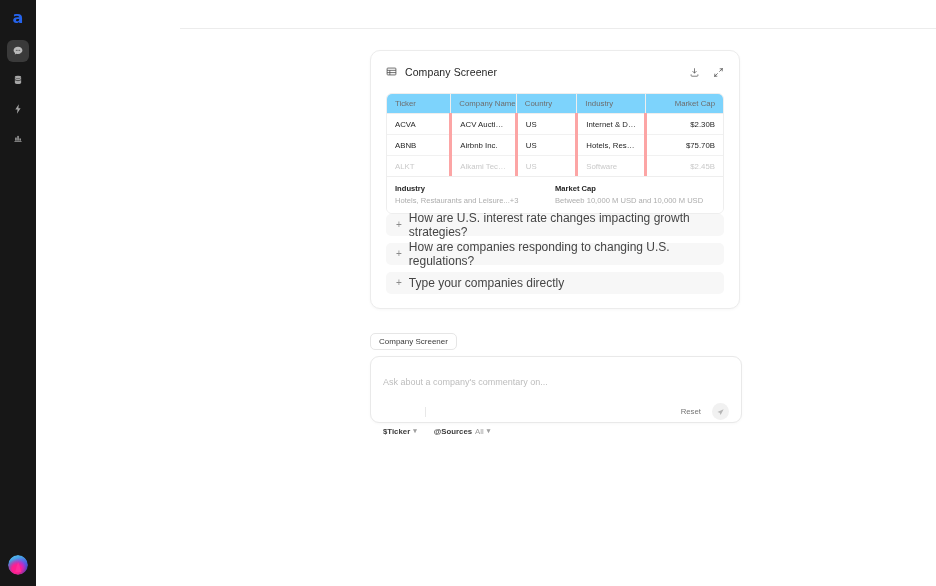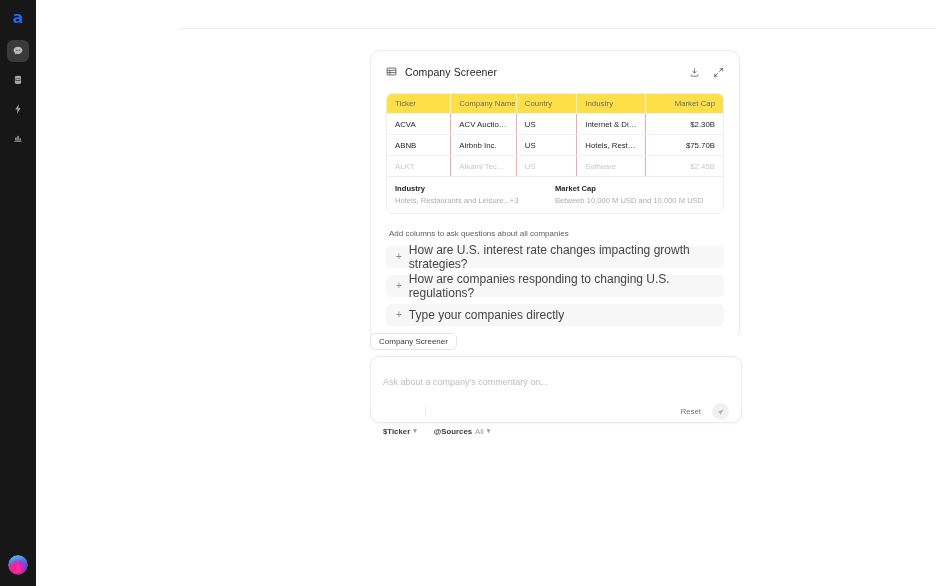--- a/index.html
+++ b/index.html
@@ -142,38 +142,38 @@
     border: 1px solid #eeeeee;
     border-radius: 6px;
     overflow: hidden;
   }
   table.screener {
     width: 100%;
     border-collapse: collapse;
     table-layout: fixed;
   }
   table.screener th {
-    background: #fde047;
+    background: #7dd3fc;
     font-weight: 400;
     font-size: 7.8px;
     color: #6d6d6d;
     text-align: left;
     padding: 5px 8px;
     border-bottom: 1px solid #eeeeee;
     border-right: 1px solid #eeeeee;
     white-space: nowrap;
     overflow: hidden;
   }
   table.screener th:last-child { border-right: none; text-align: right; }
   table.screener td {
     font-size: 7.8px;
     color: #1f1f1f;
     padding: 5.5px 8px;
     border-bottom: 1px solid #f1f1f1;
-    border-right: 1px solid #fca5a5;
+    border-right: 3px solid #fca5a5;
     white-space: nowrap;
     overflow: hidden;
     text-overflow: ellipsis;
   }
   table.screener td:last-child { border-right: none; text-align: right; }
   table.screener tr.faded td { color: #c9c9c9; }
   table.screener tr.faded2 td { color: #dddddd; border-bottom-color: #f6f6f6; }
   table.screener tr:last-child td { border-bottom: none; }
 
   .col-ticker { width: 19%; }
@@ -449,21 +449,20 @@
               <div class="filter-label">Industry</div>
               <div class="filter-value">Hotels, Restaurants and Leisure...+3</div>
             </div>
             <div class="filter-block">
               <div class="filter-label">Market Cap</div>
               <div class="filter-value">Betweeb 10,000 M USD and 10,000 M USD</div>
             </div>
           </div>
         </div>
 
-        <div class="sugg-title">Add columns to ask questions about all companies</div>
 
         <div class="sugg">
           <span class="sugg-plus">+</span>
           <span class="sugg-text">How are U.S. interest rate changes impacting growth strategies?</span>
         </div>
         <div class="sugg">
           <span class="sugg-plus">+</span>
           <span class="sugg-text">How are companies responding to changing U.S. regulations?</span>
         </div>
         <div class="sugg">

